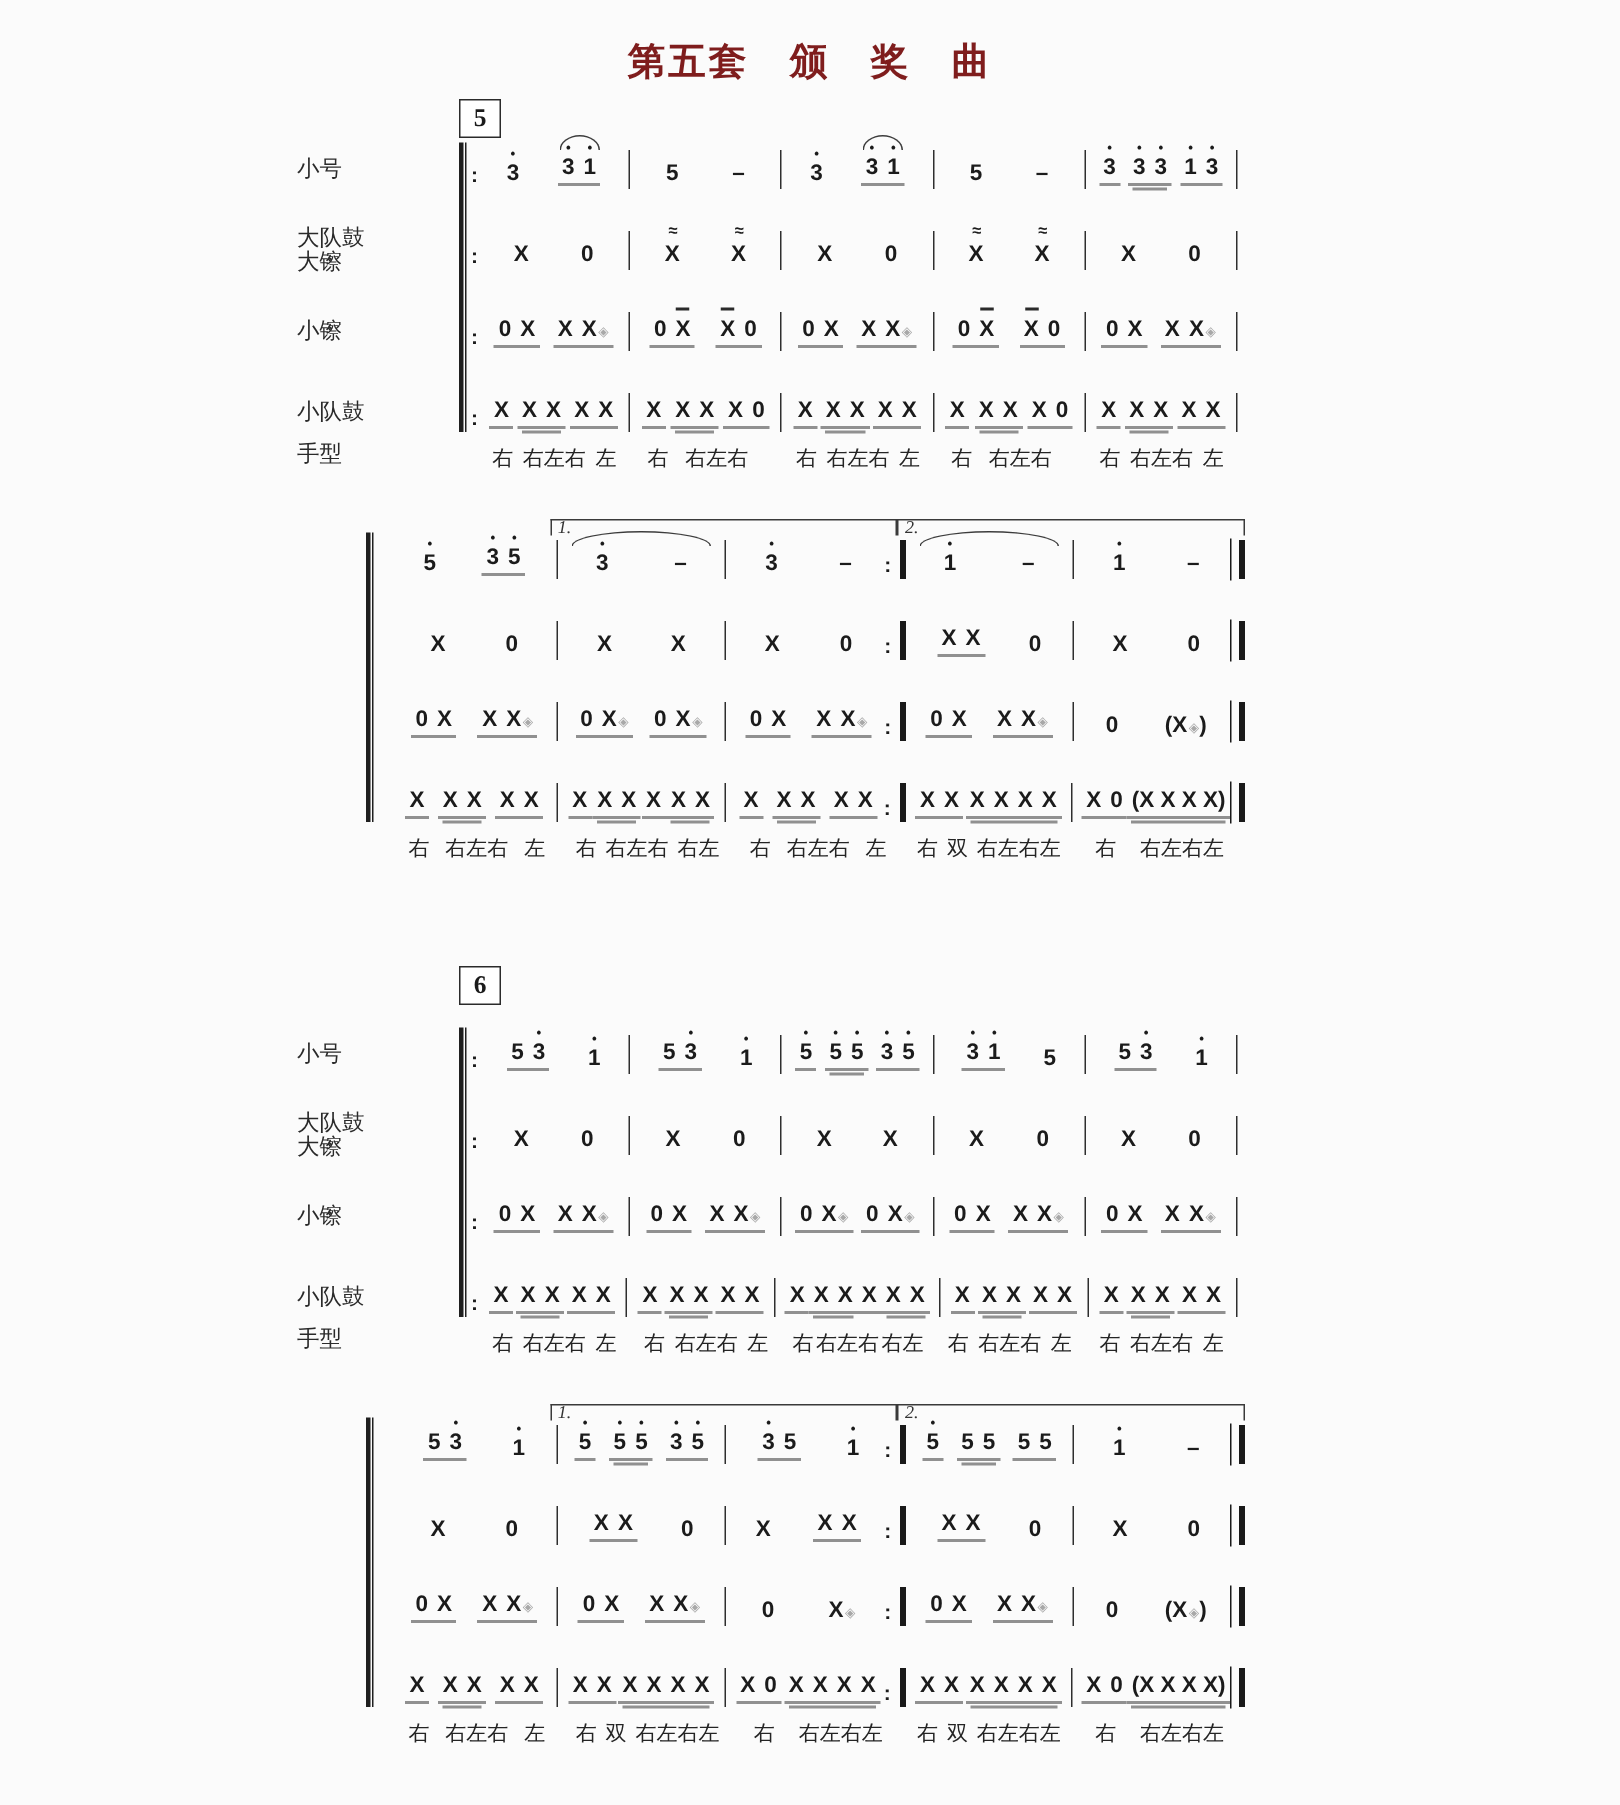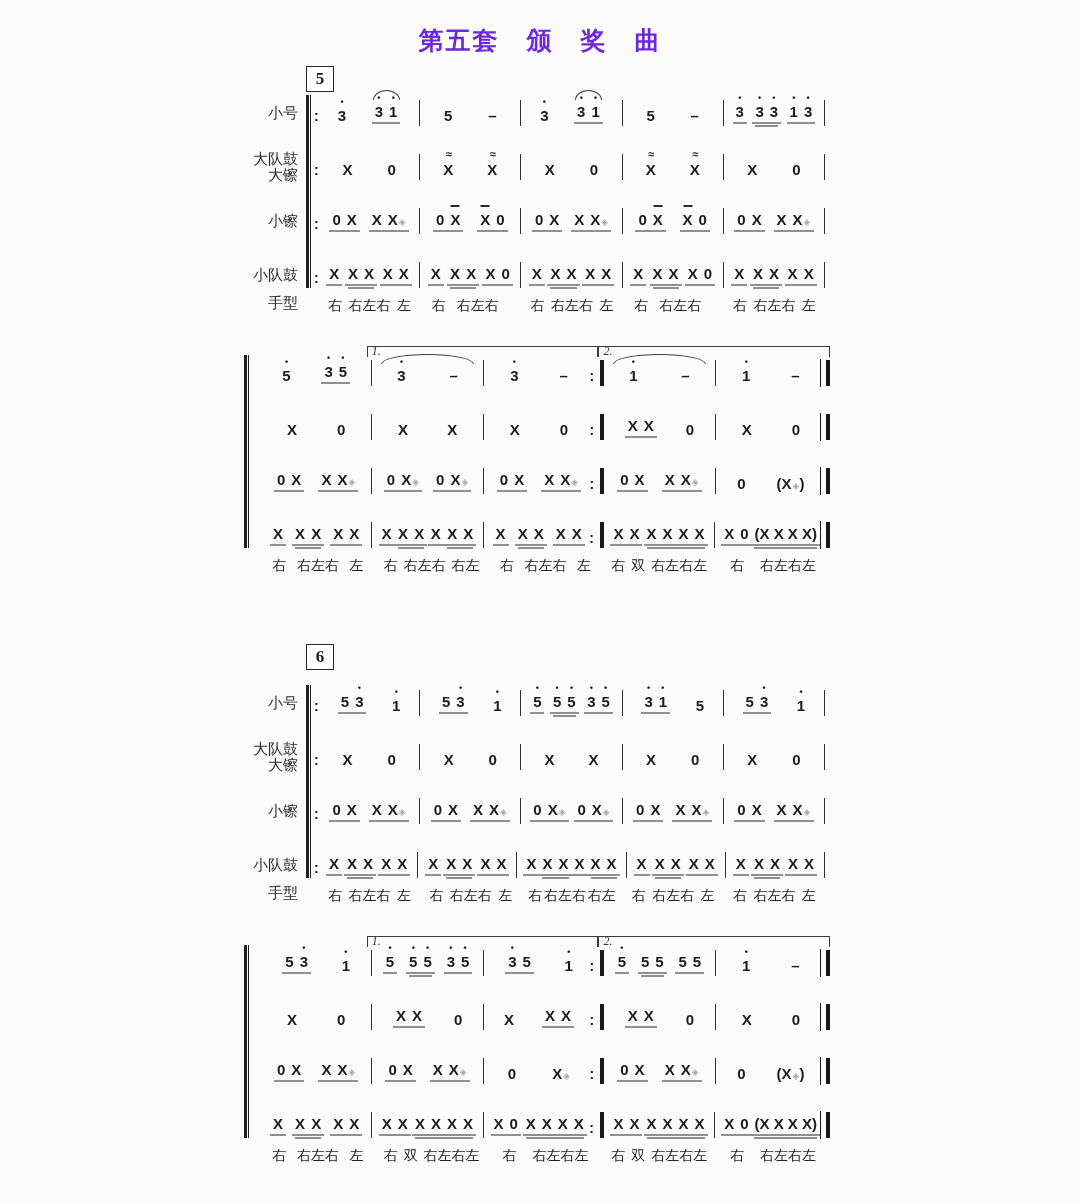--- a/index.html
+++ b/index.html
@@ -1,37 +1,37 @@
 <!DOCTYPE html>
 <html><head>
 <meta charset="utf-8">
 <style>
   html,body{margin:0;padding:0;}
   body{width:1080px;height:1203px;background:#fbfbfb;position:relative;
        font-family:"Liberation Sans","DejaVu Sans",sans-serif;color:#1b1b1b;overflow:hidden;}
   .page{position:absolute;inset:0;}
   .title{position:absolute;left:0;width:100%;text-align:center;
-         font-size:25px;font-weight:bold;letter-spacing:2px;color:#6d28d9;}
+         font-size:25px;font-weight:bold;letter-spacing:2px;color:#7f1d1d;}
   #title-5{top:24px;}
   #title-6{top:594px;}
   .rehearsal{position:absolute;width:26px;height:24px;border:1.5px solid #2a2a2a;
              display:flex;align-items:center;justify-content:center;
              font-family:"Liberation Serif","DejaVu Serif",serif;
              font-size:17px;font-weight:bold;background:#fff;}
   #reh-5{top:66px;left:306px;}
   #reh-6{top:644px;left:306px;}
   .sys{position:absolute;}
   #sys-0-0{top:100px;left:198px;width:627px;}
   #sys-0-1{top:338px;left:252px;width:578px;}
   #sys-1-0{top:690px;left:198px;width:627px;}
   #sys-1-1{top:928px;left:252px;width:578px;}
   .mrow{display:flex;height:26px;margin-bottom:28px;position:relative;}
   .mrow.hands{margin-top:-26px;}
   .plabel{width:112px;min-width:112px;padding-right:12px;box-sizing:border-box;
-          display:flex;flex-direction:column;justify-content:center;align-items:flex-end;
+          display:flex;flex-direction:column;justify-content:center;
           font-size:15px;line-height:16px;color:#2a2a2a;}
   .plabel.empty{width:0;min-width:0;padding:0;}
   .m{flex:1;position:relative;display:flex;justify-content:space-around;
      align-items:flex-end;border-right:1.4px solid #2e2e2e;padding:0 6px 2px 6px;box-sizing:border-box;}
   .m.first{padding-left:15px;}
   .m.nb{border-right:none;}
   .m.repEnd{border-right:4px solid #191919;padding-right:12px;}
   .m.final{border-right:4px solid #191919;}
   .finline{position:absolute;right:5px;top:-1px;bottom:-1px;width:1.4px;background:#191919;}
   .rs{position:absolute;left:4px;bottom:2px;font-weight:bold;font-size:14px;}

